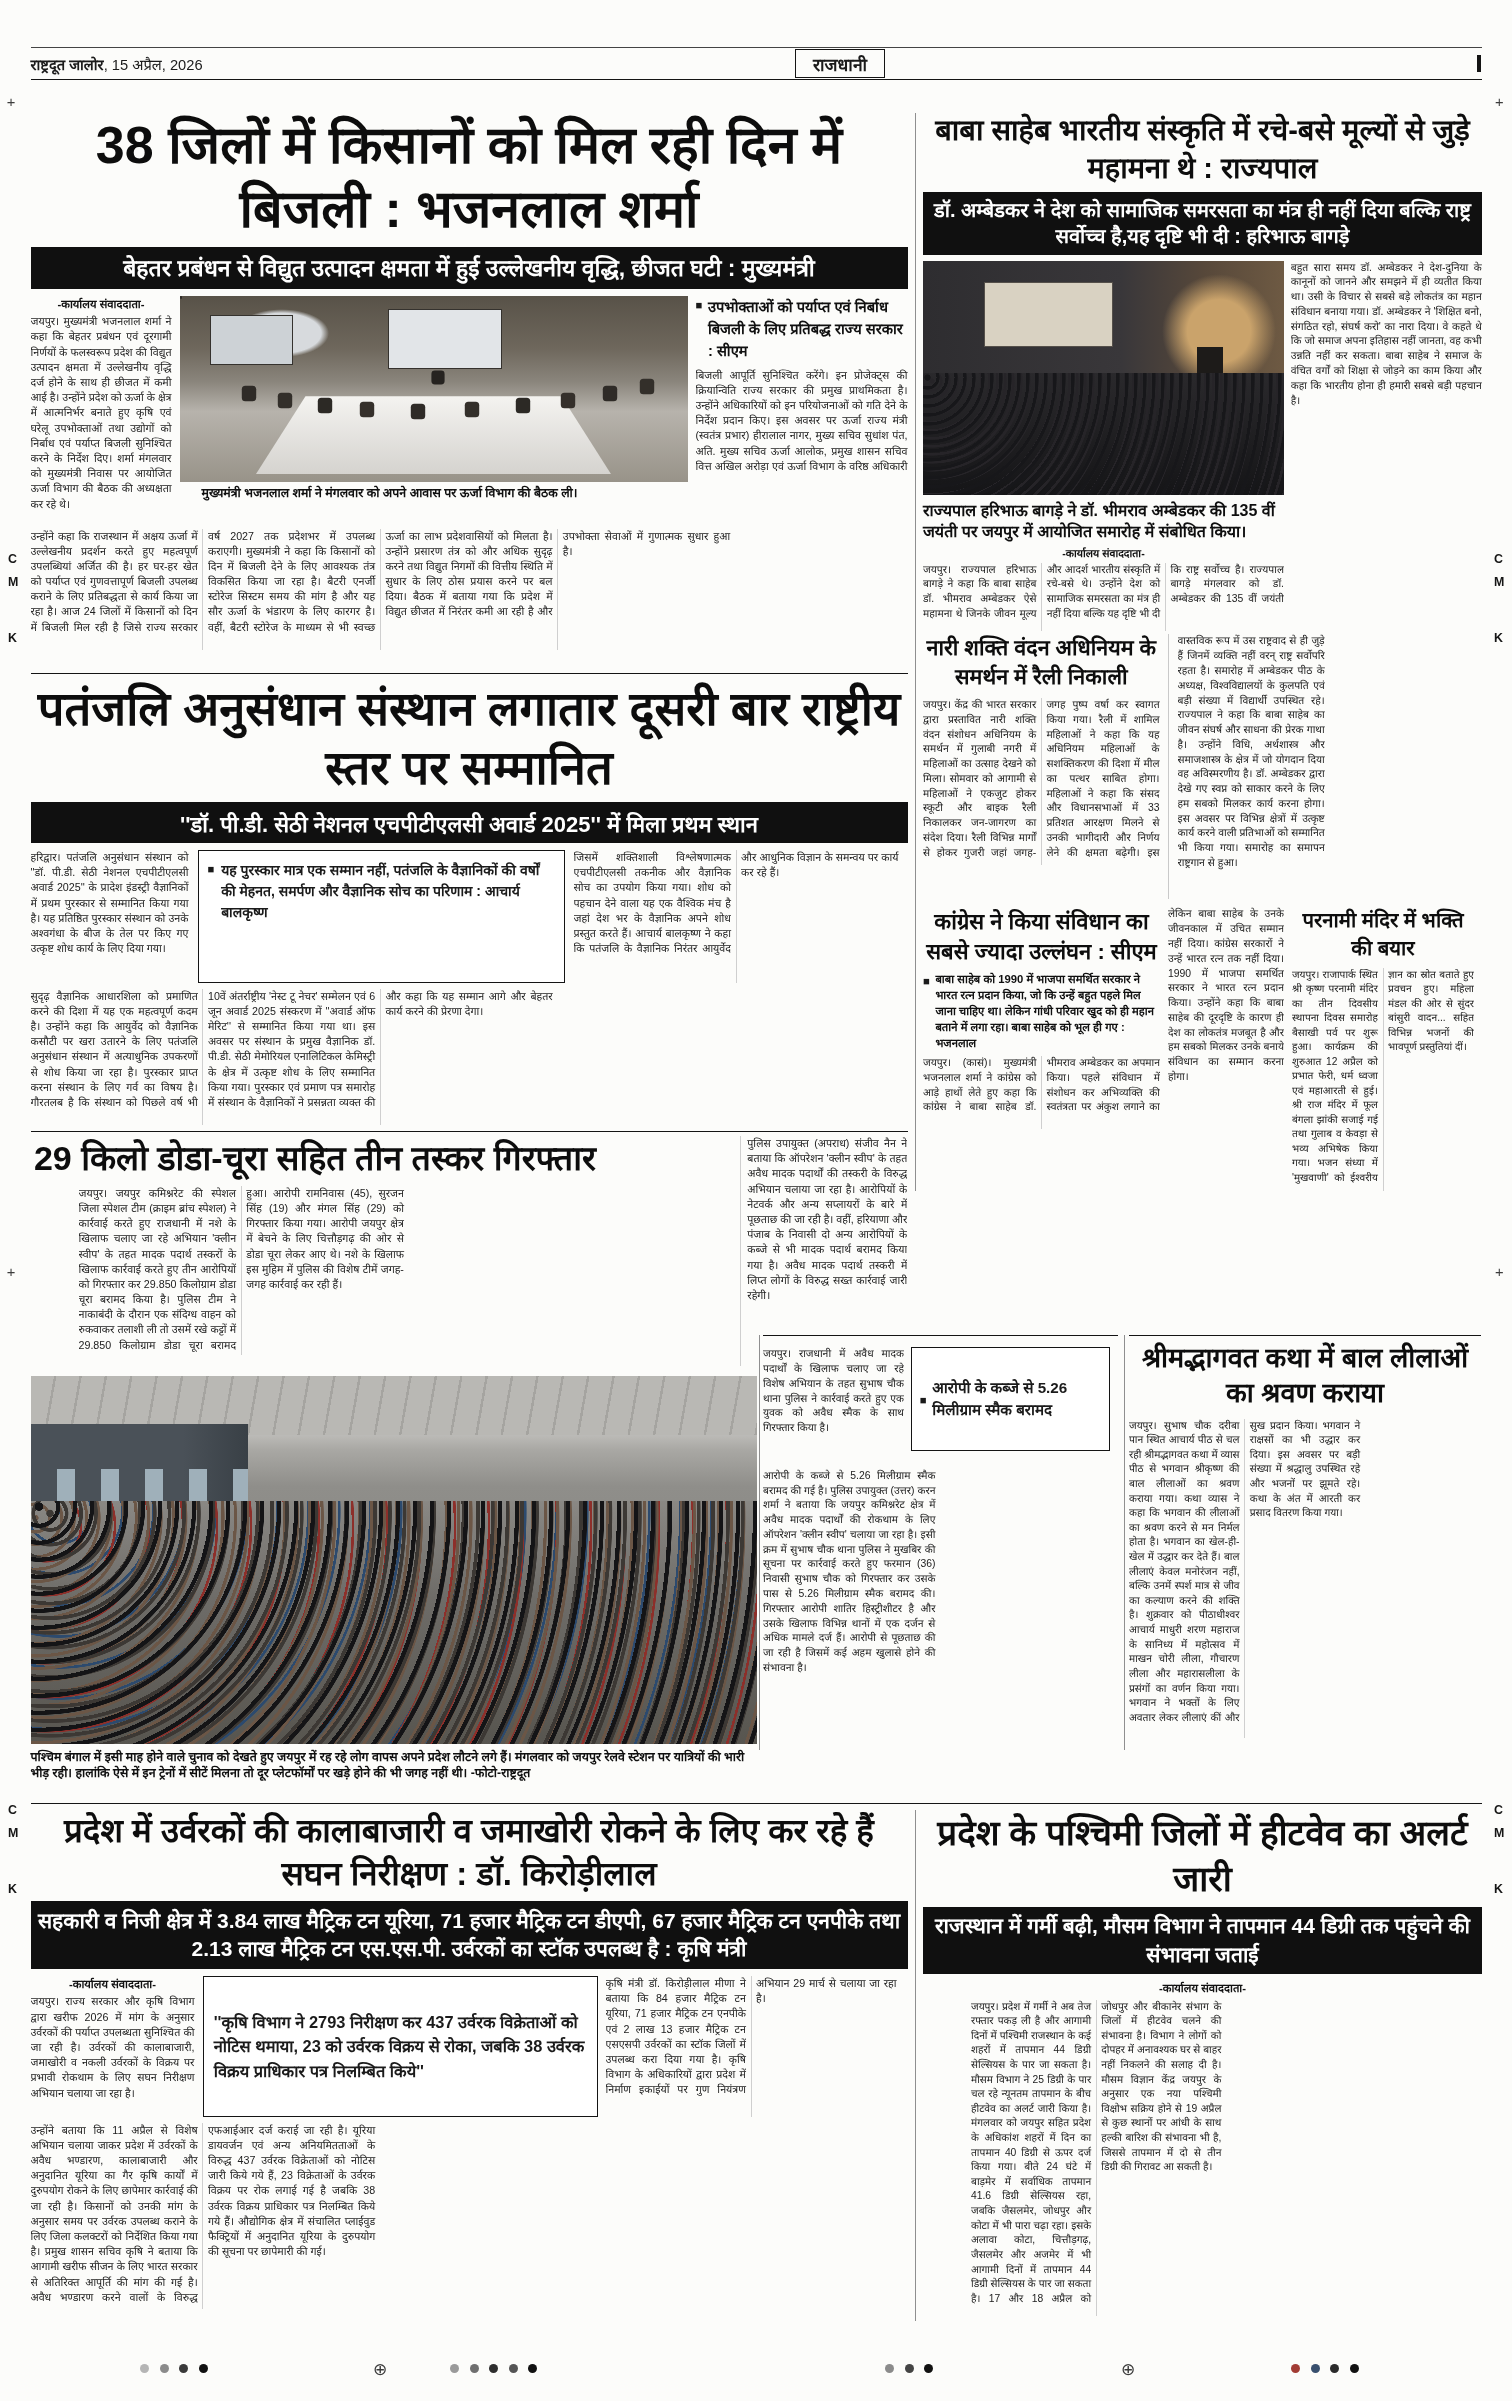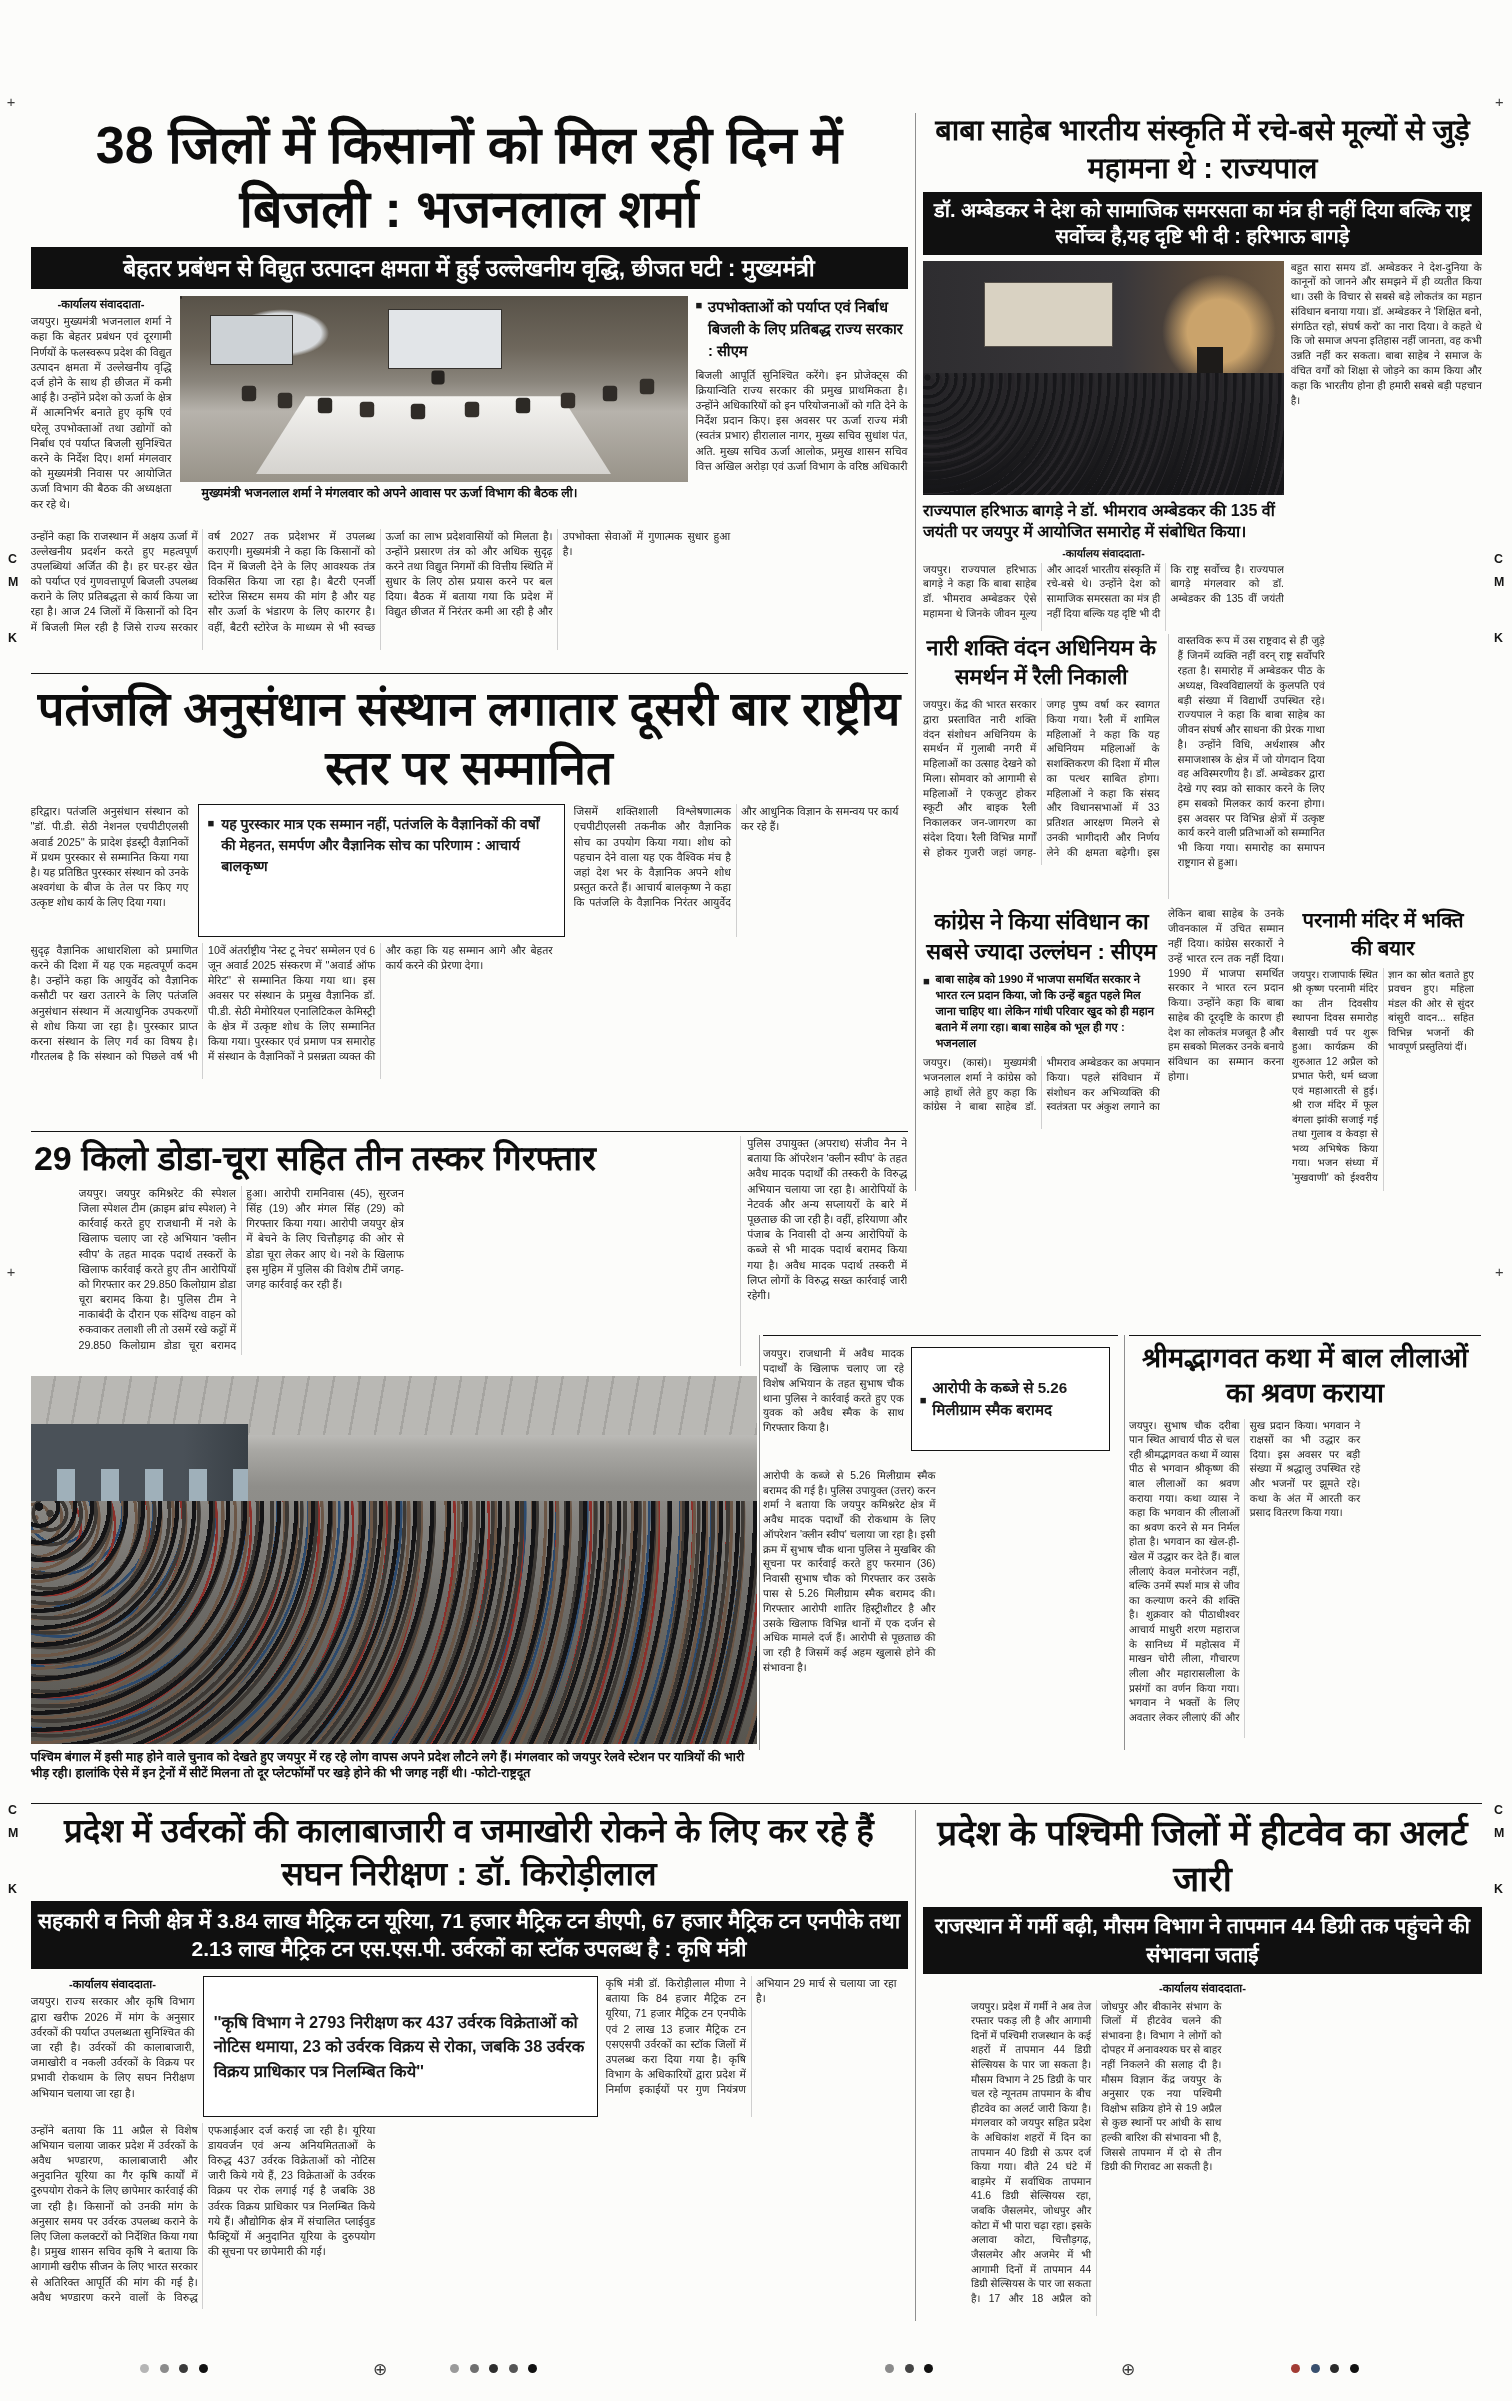--- a/index.html
+++ b/index.html
@@ -67,20 +67,27 @@
 </head>
 <body>
 
 <div class="page">
 
   <div class="mark" style="left:6.8px;top:95px;">+</div>
   <div class="mark" style="left:1495px;top:95px;">+</div>
   <div class="mark" style="left:6.8px;top:1265px;">+</div>
   <div class="mark" style="left:1495px;top:1265px;">+</div>
 
+  <div class="art" style="left:30.5px;top:47px;width:1451px;height:33px;border-top:0.6px solid #444;border-bottom:1.1px solid #141414;display:flex;align-items:center;justify-content:space-between;">
+    <div style="font-size:14.7px;">
+      <span style="font-weight:800;">राष्ट्रदूत जालोर</span><span>, 15 अप्रैल, 2026</span>
+    </div>
+    <div style="font-size:17.5px;font-weight:800;border:1.1px solid #141414;padding:1.7px 17px;">राजधानी</div>
+    <div style="width:4px;height:17px;background:#141414;"></div>
+  </div>
 
   <div class="art" style="left:30.5px;top:112px;width:877px;height:562px;border-bottom:1.1px solid #141414;">
     <div class="hl" style="font-size:52px;line-height:1.22;padding-top:2.3px;">38 जिलों में किसानों को मिल रही दिन में बिजली : भजनलाल शर्मा</div>
     <div class="bar" style="margin-top:5.6px;font-size:23px;padding:6.8px 4.5px;line-height:1.25;">बेहतर प्रबंधन से विद्युत उत्पादन क्षमता में हुई उल्लेखनीय वृद्धि, छीजत घटी : मुख्यमंत्री</div>
     <div style="margin-top:6.8px;display:flex;gap:8px;height:227px;">
       <div style="width:141px;overflow:hidden;">
         <div class="byline">-कार्यालय संवाददाता-</div>
         <div class="body" style="margin-top:3.4px;height:203px;">जयपुर। मुख्यमंत्री भजनलाल शर्मा ने कहा कि बेहतर प्रबंधन एवं दूरगामी निर्णयों के फलस्वरूप प्रदेश की विद्युत उत्पादन क्षमता में उल्लेखनीय वृद्धि दर्ज होने के साथ ही छीजत में कमी आई है। उन्होंने प्रदेश को ऊर्जा के क्षेत्र में आत्मनिर्भर बनाते हुए कृषि एवं घरेलू उपभोक्ताओं तथा उद्योगों को निर्बाध एवं पर्याप्त बिजली सुनिश्चित करने के निर्देश दिए। शर्मा मंगलवार को मुख्यमंत्री निवास पर आयोजित ऊर्जा विभाग की बैठक की अध्यक्षता कर रहे थे।</div>
       </div>
       <div style="width:508px;">
@@ -147,20 +154,21 @@
         <div style="width:182px;">
           <div class="hl" style="font-size:20.3px;line-height:1.35;">परनामी मंदिर में भक्ति की बयार</div>
           <div class="body cols2" style="margin-top:5.6px;font-size:10.2px;height:223px;">जयपुर। राजापार्क स्थित श्री कृष्ण परनामी मंदिर का तीन दिवसीय स्थापना दिवस समारोह बैसाखी पर्व पर शुरू हुआ। कार्यक्रम की शुरुआत 12 अप्रैल को प्रभात फेरी, धर्म ध्वजा एवं महाआरती से हुई। श्री राज मंदिर में फूल बंगला झांकी सजाई गई तथा गुलाब व केवड़ा से भव्य अभिषेक किया गया। भजन संध्या में 'मुखवाणी' को ईश्वरीय ज्ञान का स्रोत बताते हुए प्रवचन हुए। महिला मंडल की ओर से सुंदर बांसुरी वादन... सहित विभिन्न भजनों की भावपूर्ण प्रस्तुतियां दीं।</div>
         </div>
       </div>
     </div>
   </div>
 
   <div class="art" style="left:30.5px;top:680px;width:877px;height:452px;border-bottom:1.1px solid #141414;">
     <div class="hl" style="font-size:47px;line-height:1.25;">पतंजलि अनुसंधान संस्थान लगातार दूसरी बार राष्ट्रीय स्तर पर सम्मानित</div>
+    <div class="bar" style="margin-top:4.5px;font-size:22px;padding:5.6px 4.5px;">''डॉ. पी.डी. सेठी नेशनल एचपीटीएलसी अवार्ड 2025'' में मिला प्रथम स्थान</div>
     <div style="margin-top:6.8px;display:flex;gap:9px;height:133px;">
       <div class="body" style="width:158px;height:133px;">हरिद्वार। पतंजलि अनुसंधान संस्थान को ''डॉ. पी.डी. सेठी नेशनल एचपीटीएलसी अवार्ड 2025'' के प्रादेश इंडस्ट्री वैज्ञानिकों में प्रथम पुरस्कार से सम्मानित किया गया है। यह प्रतिष्ठित पुरस्कार संस्थान को उनके अश्वगंधा के बीज के तेल पर किए गए उत्कृष्ट शोध कार्य के लिए दिया गया।</div>
       <div class="qbox" style="width:367px;padding:9px;display:flex;gap:6.8px;">
         <span class="sqb">■</span>
         <span style="font-size:14px;font-weight:800;line-height:1.5;">यह पुरस्कार मात्र एक सम्मान नहीं, पतंजलि के वैज्ञानिकों की वर्षों की मेहनत, समर्पण और वैज्ञानिक सोच का परिणाम : आचार्य बालकृष्ण</span>
       </div>
       <div class="body cols2" style="width:325px;height:133px;">जिसमें शक्तिशाली विश्लेषणात्मक एचपीटीएलसी तकनीक और वैज्ञानिक सोच का उपयोग किया गया। शोध को पहचान देने वाला यह एक वैश्विक मंच है जहां देश भर के वैज्ञानिक अपने शोध प्रस्तुत करते हैं। आचार्य बालकृष्ण ने कहा कि पतंजलि के वैज्ञानिक निरंतर आयुर्वेद और आधुनिक विज्ञान के समन्वय पर कार्य कर रहे हैं।</div>
     </div>
     <div class="body cols5" style="margin-top:5.6px;height:136px;">सुदृढ़ वैज्ञानिक आधारशिला को प्रमाणित करने की दिशा में यह एक महत्वपूर्ण कदम है। उन्होंने कहा कि आयुर्वेद को वैज्ञानिक कसौटी पर खरा उतारने के लिए पतंजलि अनुसंधान संस्थान में अत्याधुनिक उपकरणों से शोध किया जा रहा है। पुरस्कार प्राप्त करना संस्थान के लिए गर्व का विषय है। गौरतलब है कि संस्थान को पिछले वर्ष भी 10वें अंतर्राष्ट्रीय 'नेस्ट टू नेचर' सम्मेलन एवं 6 जून अवार्ड 2025 संस्करण में ''अवार्ड ऑफ मेरिट'' से सम्मानित किया गया था। इस अवसर पर संस्थान के प्रमुख वैज्ञानिक डॉ. पी.डी. सेठी मेमोरियल एनालिटिकल केमिस्ट्री के क्षेत्र में उत्कृष्ट शोध के लिए सम्मानित किया गया। पुरस्कार एवं प्रमाण पत्र समारोह में संस्थान के वैज्ञानिकों ने प्रसन्नता व्यक्त की और कहा कि यह सम्मान आगे और बेहतर कार्य करने की प्रेरणा देगा।</div>
   </div>

